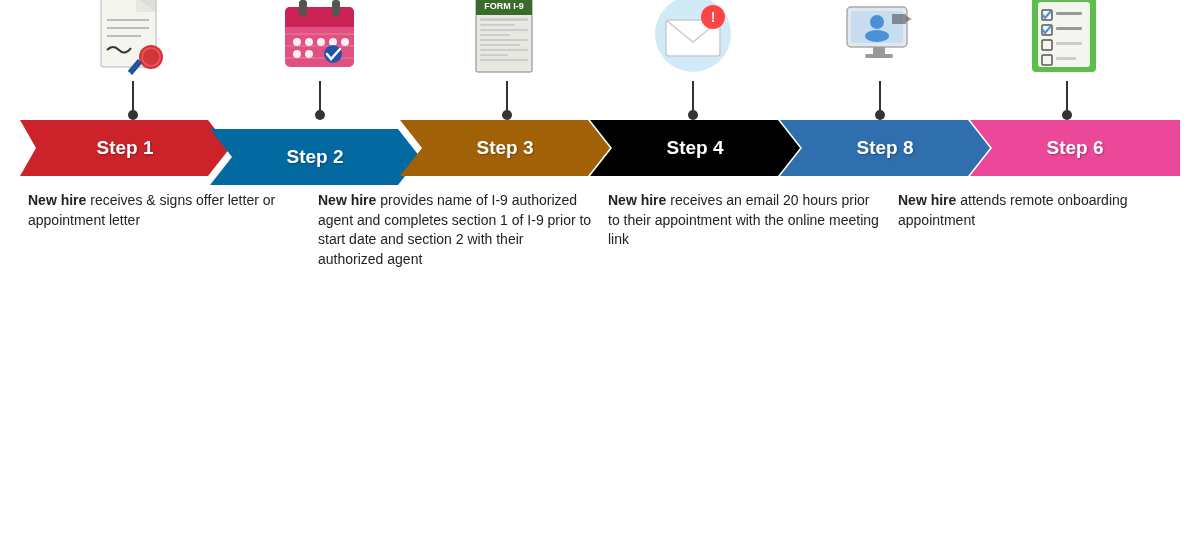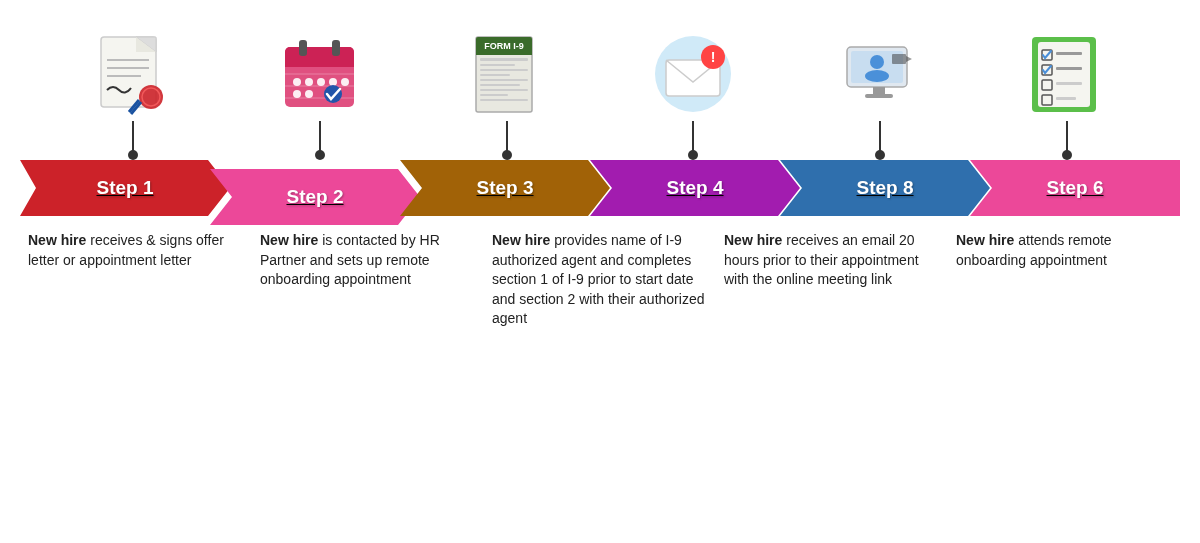--- a/index.html
+++ b/index.html
@@ -20,21 +20,21 @@
       flex-direction: column;
       align-items: center;
     }
 
     
     .icons-row {
       display: flex;
       width: 100%;
       justify-content: space-around;
       padding: 10px 40px 0 40px;
-      height: 160px;
+      height: 120px;
       align-items: flex-end;
     }
 
     .icon-wrapper {
       display: flex;
       flex-direction: column;
       align-items: center;
       position: relative;
       width: 160px;
     }
@@ -64,21 +64,20 @@
     }
 
     
     .steps-row {
       display: flex;
       width: 100%;
       padding: 0 20px;
       height: 56px;
       align-items: center;
       gap: 0;
-      text-decoration: underline;
     }
 
     .step-arrow {
       height: 56px;
       display: flex;
       align-items: center;
       justify-content: center;
       position: relative;
       font-size: 20px;
       font-weight: bold;
@@ -111,32 +110,32 @@
       border-bottom: 28px solid transparent;
       z-index: 1;
     }
 
     
     .step-1 {
       background: #cc2229;
       clip-path: polygon(0% 0%, calc(100% - 22px) 0%, 100% 50%, calc(100% - 22px) 100%, 0% 100%, 16px 50%);
     }
     .step-2 {
-      background: #ec4899;
+      background: #0369a1;
       clip-path: polygon(0% 0%, calc(100% - 22px) 0%, 100% 50%, calc(100% - 22px) 100%, 0% 100%, 22px 50%);
       margin-left: -20px;
       margin-top: 18px;
     }
     .step-3 {
       background: #a16207;
       clip-path: polygon(0% 0%, calc(100% - 22px) 0%, 100% 50%, calc(100% - 22px) 100%, 0% 100%, 22px 50%);
       margin-left: -20px;
     }
     .step-4 {
-      background: #a21caf;
+      background: #000000;
       clip-path: polygon(0% 0%, calc(100% - 22px) 0%, 100% 50%, calc(100% - 22px) 100%, 0% 100%, 22px 50%);
       margin-left: -20px;
       text-align: right;
     }
     .step-5 {
       background: #2f6fad;
       clip-path: polygon(0% 0%, calc(100% - 22px) 0%, 100% 50%, calc(100% - 22px) 100%, 0% 100%, 22px 50%);
       margin-left: -20px;
     }
     .step-6 {
@@ -359,23 +358,20 @@
     <div class="step-arrow step-6">
       <span class="step-label">Step 6</span>
     </div>
   </div>
 
   <div class="desc-row">
     <div class="desc-item">
       <strong>New hire</strong><span> receives &amp; signs offer letter or appointment letter</span>
     </div>
     <div class="desc-item">
-      <strong>New hire</strong><span> is contacted by HR Partner and sets up remote onboarding appointment</span>
-    </div>
-    <div class="desc-item">
       <strong>New hire</strong><span> provides name of I-9 authorized agent and completes section 1 of I-9 prior to start date and section 2 with their authorized agent</span>
     </div>
     <div class="desc-item">
       <strong>New hire</strong><span> receives an email 20 hours prior to their appointment with the online meeting link</span>
     </div>
     <div class="desc-item">
       <strong>New hire</strong><span> attends remote onboarding appointment</span>
     </div>
   </div>
 

